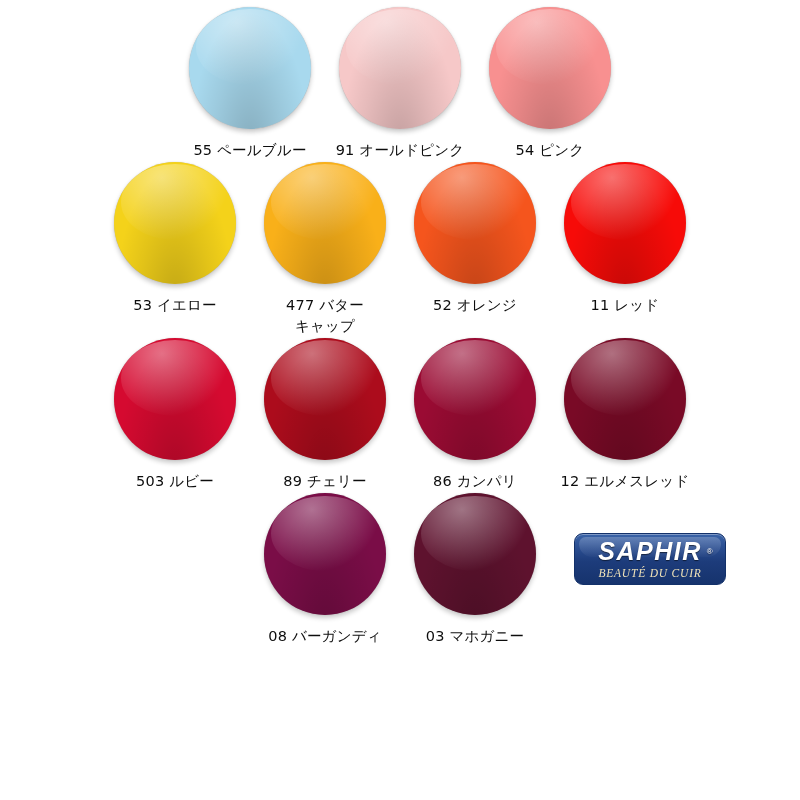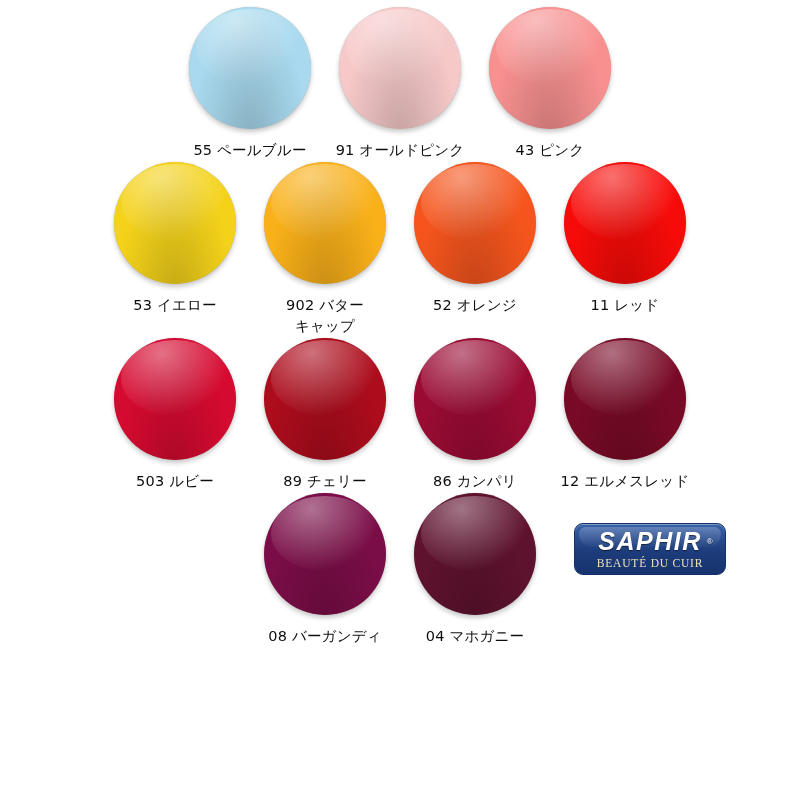--- a/index.html
+++ b/index.html
@@ -96,21 +96,21 @@
     letter-spacing: 0.2px;
     max-width: 140px;
     white-space: pre-line;
     font-family: "DejaVu Sans", "Liberation Sans", sans-serif;
   }
 
   
   .logo-area {
     position: absolute;
     right: 76px;
-    bottom: 28px;
+    bottom: 18px;
     width: 150px;
   }
   .logo {
     width: 150px;
     height: 50px;
     border-radius: 9px;
     background: linear-gradient(180deg,
                 #3a63a8 0%,
                 #2a4d90 28%,
                 #1d3c7b 55%,
@@ -156,20 +156,21 @@
     color: #ffffff;
   }
   .logo-tag {
     position: relative;
     margin-top: 3px;
     font-family: "Liberation Serif", "DejaVu Serif", serif;
     font-size: 11.5px;
     letter-spacing: 0.8px;
     color: #efe2b8;
     white-space: nowrap;
+    font-style: italic;
   }
 </style>
 </head>
 <body>
 
 <div class="chart">
 
   <div class="swatch-row">
     <div class="swatch-cell">
       <div class="disc-wrap">
@@ -180,36 +181,36 @@
     <div class="swatch-cell">
       <div class="disc-wrap">
         <div class="disc" style="background-color: rgb(246, 200, 200);"></div>
       </div>
       <div class="swatch-label">91 オールドピンク</div>
     </div>
     <div class="swatch-cell">
       <div class="disc-wrap">
         <div class="disc" style="background-color: rgb(248, 144, 144);"></div>
       </div>
-      <div class="swatch-label">43 ピンク</div>
+      <div class="swatch-label">54 ピンク</div>
     </div>
   </div>
 
   <div class="swatch-row">
     <div class="swatch-cell">
       <div class="disc-wrap">
         <div class="disc" style="background-color: rgb(244, 210, 26);"></div>
       </div>
       <div class="swatch-label">53 イエロー</div>
     </div>
     <div class="swatch-cell">
       <div class="disc-wrap">
         <div class="disc" style="background-color: rgb(249, 176, 25);"></div>
       </div>
-      <div class="swatch-label">902 バター
+      <div class="swatch-label">477 バター
 キャップ</div>
     </div>
     <div class="swatch-cell">
       <div class="disc-wrap">
         <div class="disc" style="background-color: rgb(245, 85, 29);"></div>
       </div>
       <div class="swatch-label">52 オレンジ</div>
     </div>
     <div class="swatch-cell">
       <div class="disc-wrap">
@@ -250,21 +251,21 @@
     <div class="swatch-cell">
       <div class="disc-wrap">
         <div class="disc" style="background-color: rgb(122, 13, 71);"></div>
       </div>
       <div class="swatch-label">08 バーガンディ</div>
     </div>
     <div class="swatch-cell">
       <div class="disc-wrap">
         <div class="disc" style="background-color: rgb(94, 18, 46);"></div>
       </div>
-      <div class="swatch-label">04 マホガニー</div>
+      <div class="swatch-label">03 マホガニー</div>
     </div>
   </div>
 
   <div class="logo-area">
     <div class="logo">
       <div class="logo-word">
         <span>SAPHIR</span><span class="logo-reg">®</span>
       </div>
       <div class="logo-tag">BEAUTÉ DU CUIR</div>
     </div>

